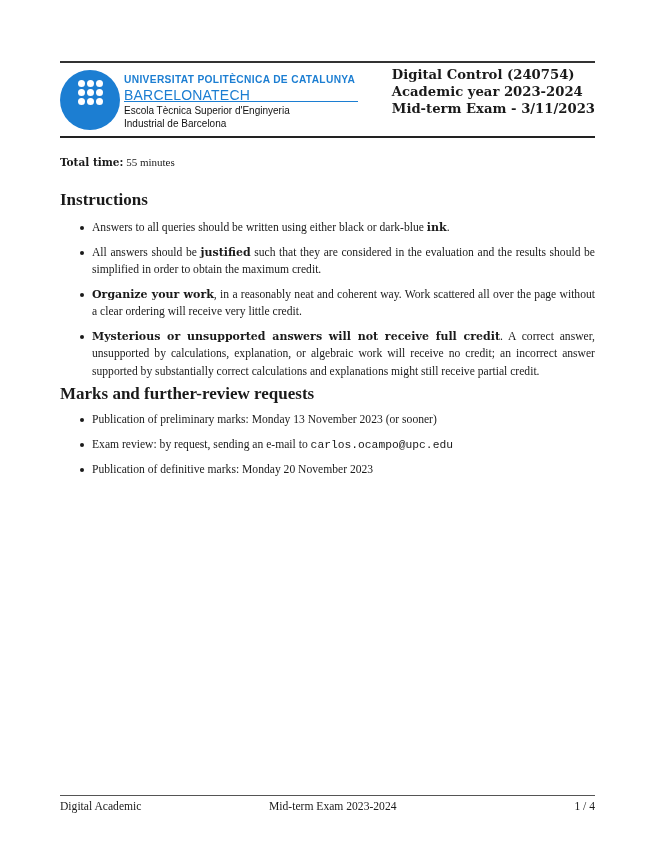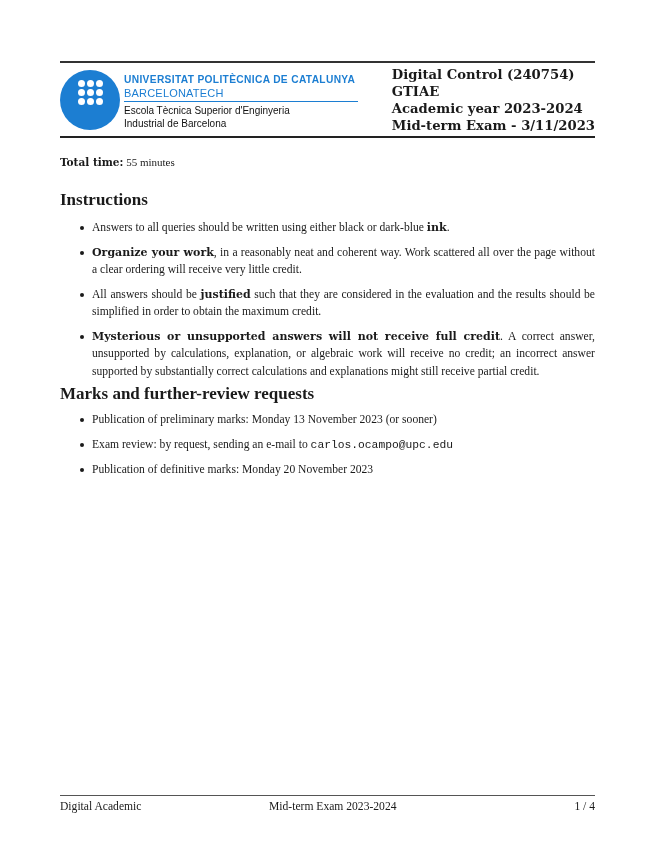--- a/index.html
+++ b/index.html
@@ -89,21 +89,21 @@
       font-size: 10.2px;
       color: #1c7ed2;
       letter-spacing: 0.35px;
       white-space: nowrap;
     }
     .uni-sub {
       position: absolute;
       left: 64px;
       top: 17px;
       font-family: "Liberation Sans", "DejaVu Sans", sans-serif;
-      font-size: 11px;
+      font-size: 14px;
       color: #1c7ed2;
       letter-spacing: 0.2px;
       white-space: nowrap;
     }
     .uni-divider {
       position: absolute;
       left: 64px;
       top: 31px;
       width: 234px;
       height: 1px;
@@ -232,37 +232,36 @@
     <div class="uni-sub">BARCELONATECH</div>
     <div class="uni-divider"></div>
     <div class="school">
       <div>Escola Tècnica Superior d'Enginyeria</div>
       <div>Industrial de Barcelona</div>
     </div>
   </div>
 
   <div class="course-info">
     <div>Digital Control (240754)</div>
-    <div>GTIAE</div>
     <div>Academic year 2023-2024</div>
     <div>Mid-term Exam - 3/11/2023</div>
   </div>
 
   <div class="rule mid"></div>
 
   <div class="total-time">
     <b>Total time:</b><span> 55 minutes</span>
   </div>
 
   <h2 class="instructions">Instructions</h2>
 
   <ul class="list instr">
     <li><span>Answers to all queries should be written using either black or dark-blue </span><span class="bold">ink</span><span>.</span></li>
+    <li><span>All answers should be </span><span class="bold">justified</span><span> such that they are considered in the evaluation and the results should be simplified in order to obtain the maximum credit.</span></li>
     <li><span></span><span class="bold">Organize your work</span><span>, in a reasonably neat and coherent way. Work scattered all over the page without a clear ordering will receive very little credit.</span></li>
-    <li><span>All answers should be </span><span class="bold">justified</span><span> such that they are considered in the evaluation and the results should be simplified in order to obtain the maximum credit.</span></li>
     <li><span></span><span class="bold">Mysterious or unsupported answers will not receive full credit</span><span>. A correct answer, unsupported by calculations, explanation, or algebraic work will receive no credit; an incorrect answer supported by substantially correct calculations and explanations might still receive partial credit.</span></li>
   </ul>
 
   <h2 class="marks">Marks and further-review requests</h2>
 
   <ul class="list marks-list">
     <li><span>Publication of preliminary marks: Monday 13 November 2023 (or sooner)</span></li>
     <li><span>Exam review: by request, sending an e-mail to </span><span class="mono">carlos.ocampo@upc.edu</span></li>
     <li><span>Publication of definitive marks: Monday 20 November 2023</span></li>
   </ul>

